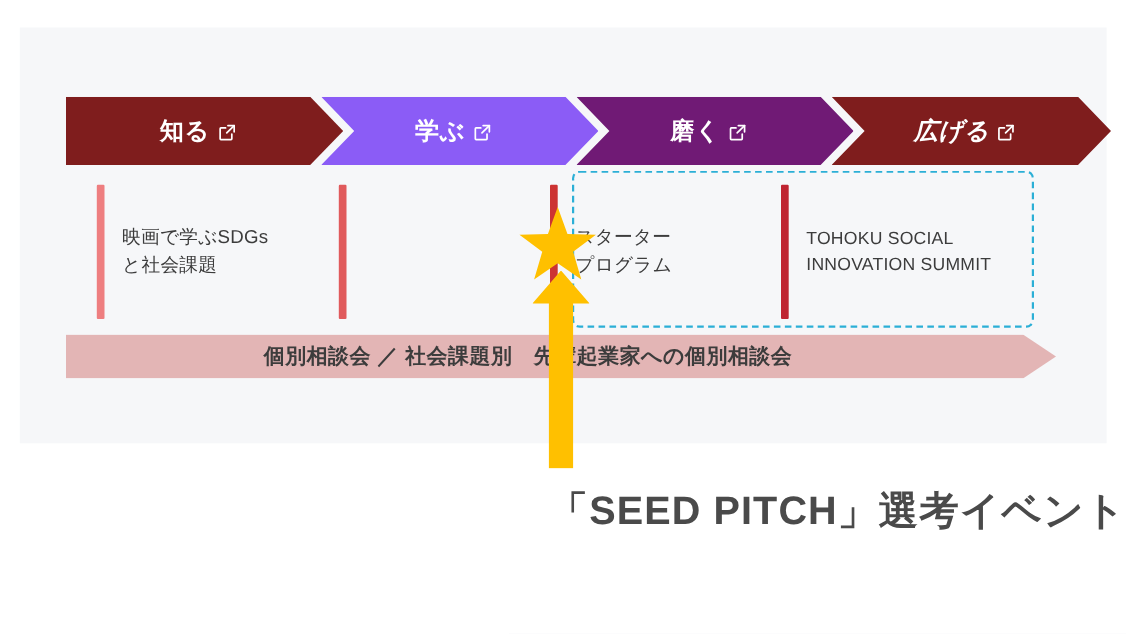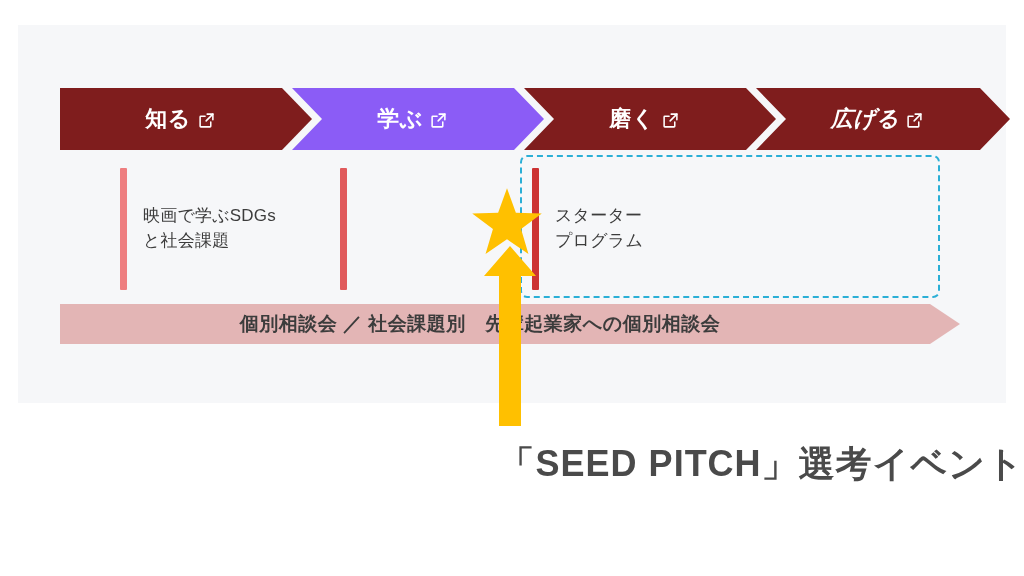--- a/index.html
+++ b/index.html
@@ -77,21 +77,21 @@
     background: #7f1d1d;
     clip-path: polygon(0 0, 222px 0, 252px 50%, 222px 100%, 0 100%);
   }
   .chev-2 {
     left: 232px; width: 252px;
     background: #8b5cf6;
     clip-path: polygon(0 0, 222px 0, 252px 50%, 222px 100%, 0 100%, 30px 50%);
   }
   .chev-3 {
     left: 464px; width: 252px;
-    background: #7f1d1d;
+    background: #701a75;
     clip-path: polygon(0 0, 222px 0, 252px 50%, 222px 100%, 0 100%, 30px 50%);
   }
   .chev-4 {
     left: 696px; width: 254px;
     background: #7f1d1d;
     clip-path: polygon(0 0, 224px 0, 254px 50%, 224px 100%, 0 100%, 30px 50%);
     font-style: italic;
   }
 
   
@@ -101,21 +101,20 @@
     top: 162px;
     width: 900px;
     height: 135px;
   }
   .cell {
     position: absolute;
     top: 6px;
     height: 122px;
     display: flex;
     align-items: center;
-    margin-left: 32px;
   }
   .cell .bar {
     width: 7px;
     height: 100%;
     flex: 0 0 auto;
     border-radius: 1px;
   }
   .cell .cell-text {
     margin-left: 16px;
     font-size: 17px;
@@ -283,20 +282,25 @@
     <div class="cell cell-2">
       <div class="bar"></div>
     </div>
 
     <div class="cell cell-3">
       <div class="bar"></div>
       <div class="cell-text">スターター
 プログラム</div>
     </div>
 
+    <div class="cell cell-4">
+      <div class="bar"></div>
+      <div class="cell-text">TOHOKU SOCIAL
+INNOVATION SUMMIT</div>
+    </div>
 
   </div>
 
   <div class="dashed-box"></div>
 
   <div class="banner">
     <span class="banner-text">個別相談会 ／ 社会課題別　先輩起業家への個別相談会</span>
   </div>
 
   <div class="arrow-wrap">

